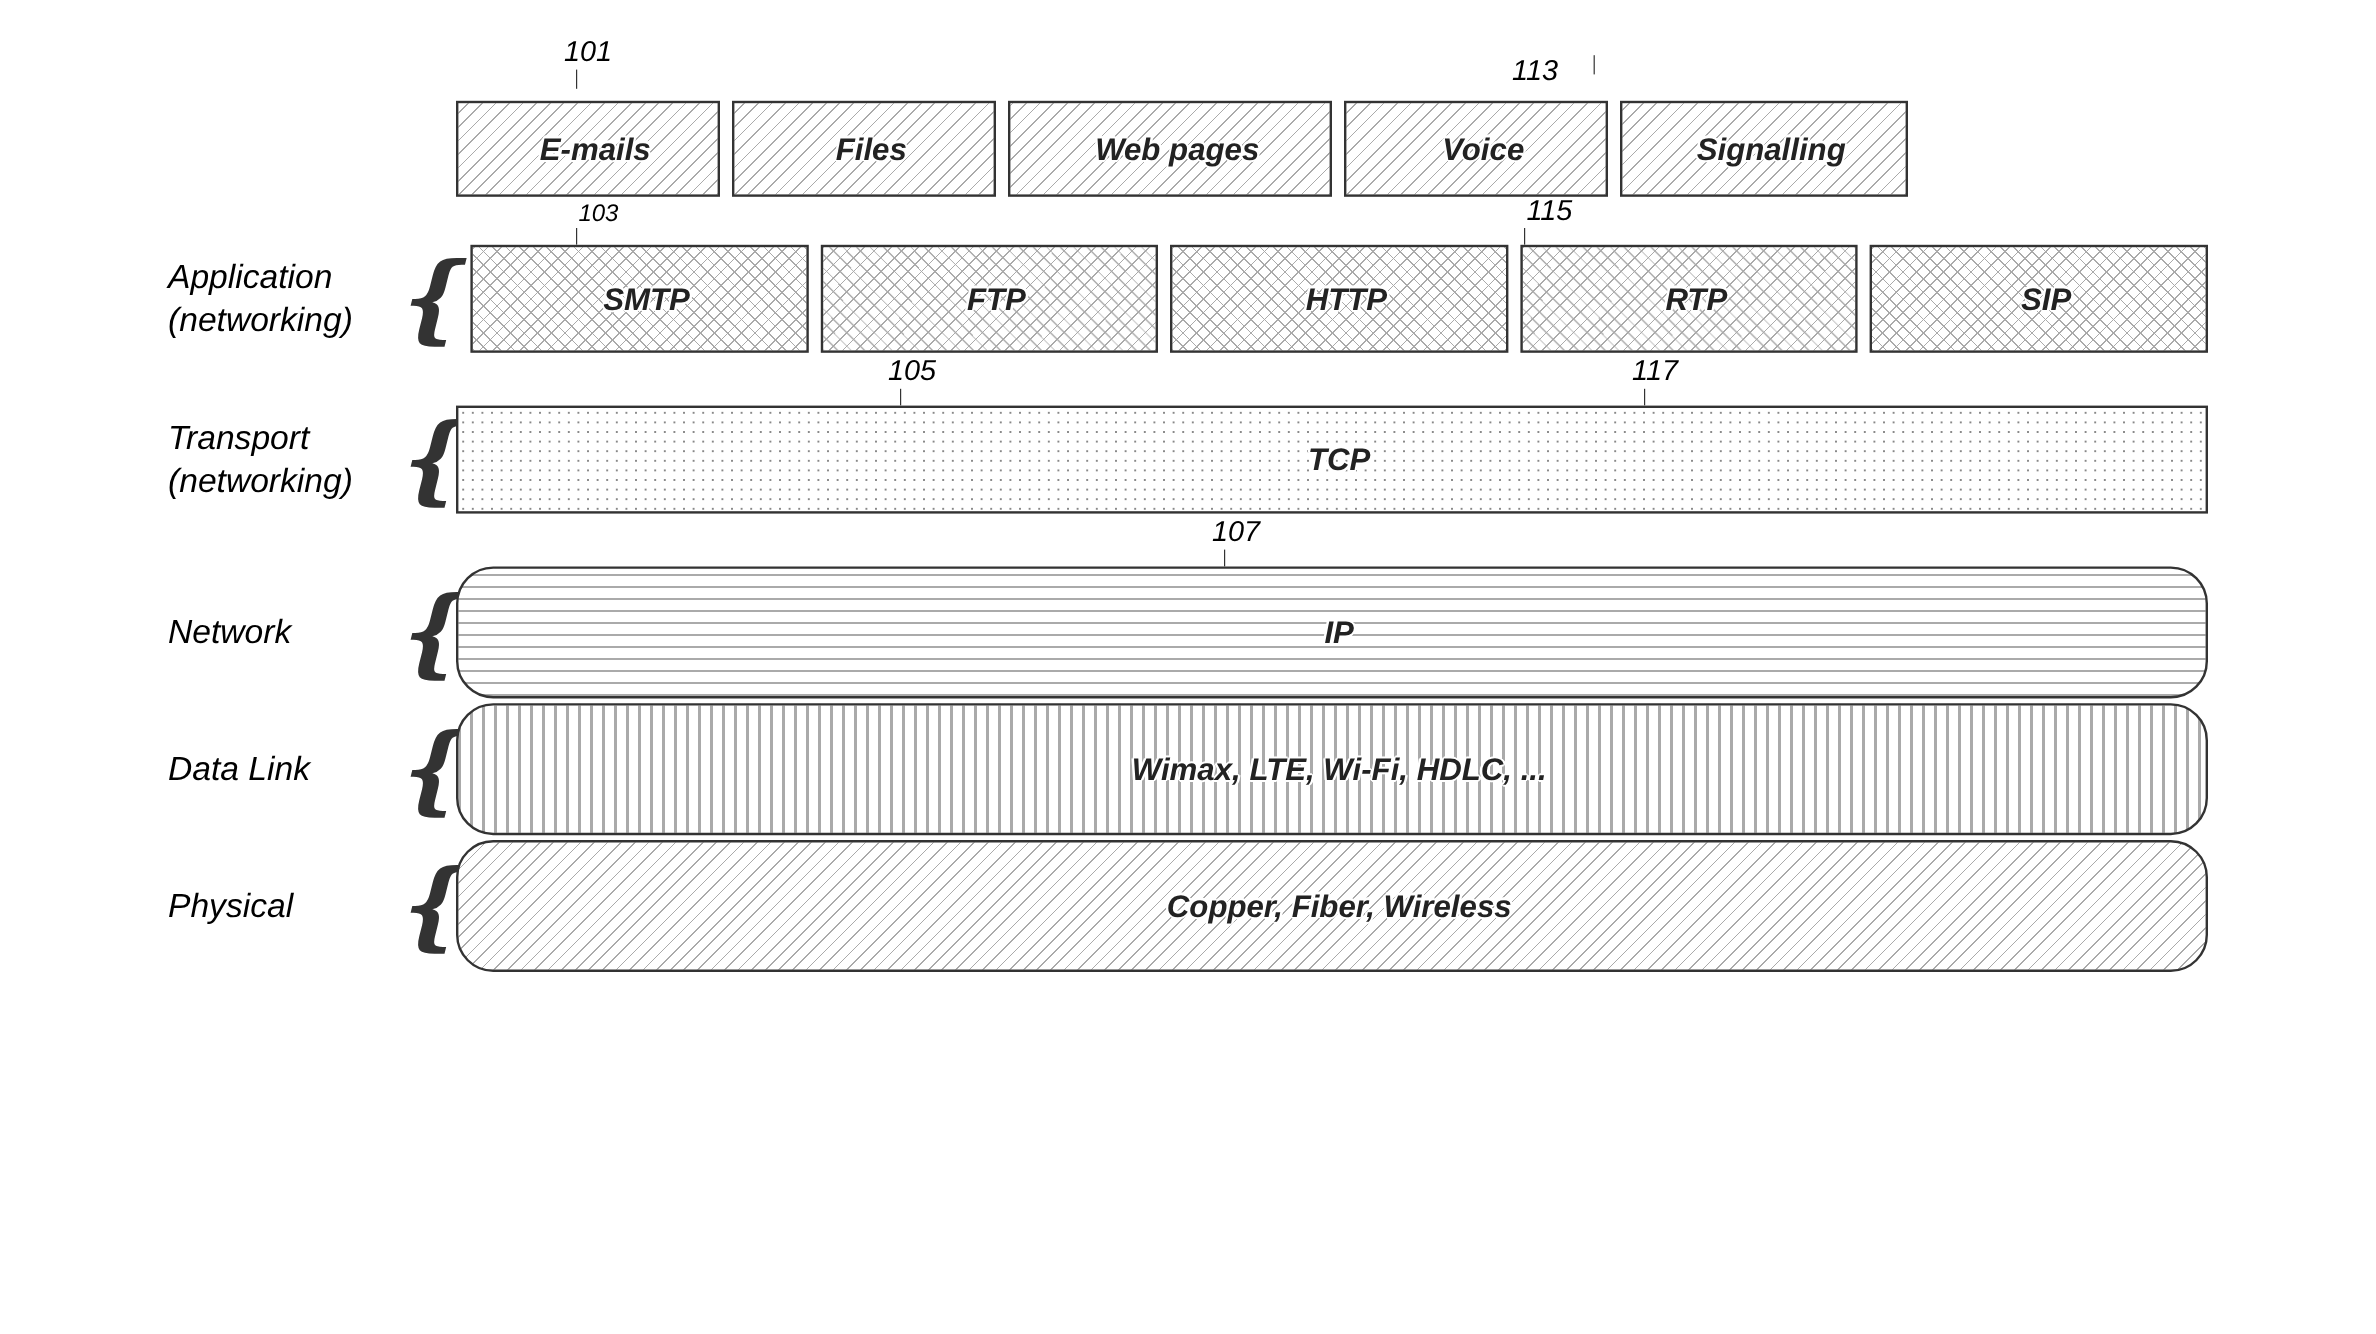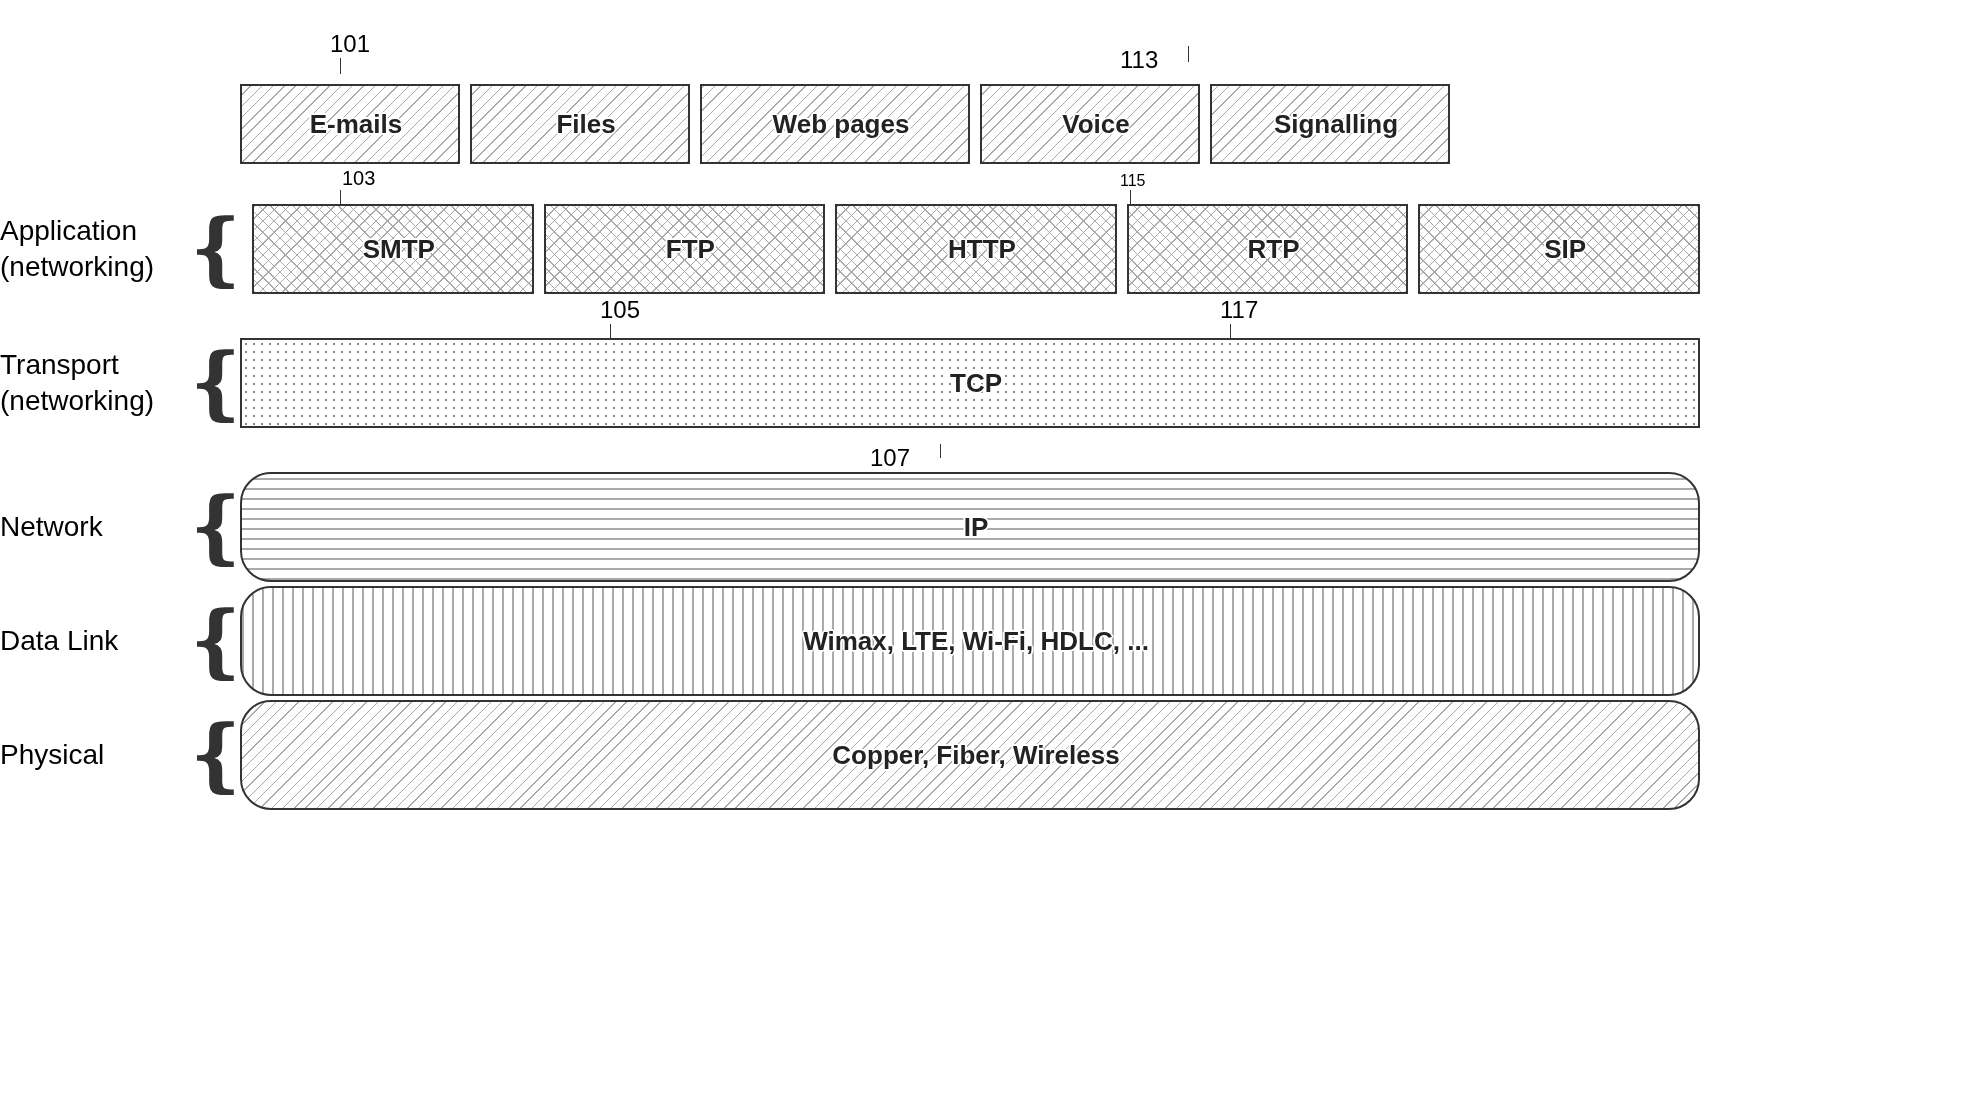--- a/index.html
+++ b/index.html
@@ -13,20 +13,22 @@
     }
 
     .diagram-container {
       position: absolute;
       top: 30px;
       left: 0;
       right: 0;
       bottom: 0;
       display: flex;
       flex-direction: column;
+      align-items: center;
+      font-style: italic;
     }
 
     
     .layer-row {
       display: flex;
       align-items: center;
       width: 1700px;
       margin-bottom: 8px;
     }
 
@@ -252,21 +254,21 @@
       <span class="box-label">Signalling</span>
     </div>
   </div>
 
   <div class="ref-section" style="height:40px; display:flex; align-items:flex-end; position:relative;">
     <div style="position:absolute; left: 310px; bottom:0; display:flex; flex-direction:column; align-items:flex-start;">
       <span style="font-size:20px; margin-left:32px;">103</span>
       <div style="width:1px; height:14px; background:#333; margin-left:30px;"></div>
     </div>
     <div style="position:absolute; left: 1100px; bottom:0; display:flex; flex-direction:column; align-items:flex-start;">
-      <span style="font-size:16px; margin-left:20px;">115</span>
+      <span style="font-size:24px; margin-left:32px;">115</span>
       <div style="width:1px; height:14px; background:#333; margin-left:30px;"></div>
     </div>
   </div>
 
   <div class="layer-row row-application">
     <div class="layer-label">
       <span>Application</span><br>
       <span>(networking)</span>
       <span class="brace" style="font-size:80px; right:-10px;">❴</span>
     </div>
@@ -307,21 +309,21 @@
       <span class="brace" style="font-size:80px; right:-10px;">❴</span>
     </div>
     <div class="layer-content">
       <div class="box hatch-dots" style="height:90px; flex: 2.5;">
         <span class="box-label">TCP</span>
       </div>
     </div>
   </div>
 
   <div class="ref-section" style="height:40px; display:flex; align-items:flex-end; position:relative;">
-    <div style="position:absolute; left: 850px; bottom:0; display:flex; align-items:flex-start;">
+    <div style="position:absolute; left: 850px; bottom:0; display:flex; flex-direction:column; align-items:flex-start;">
       <span style="font-size:24px; margin-left:20px;">107</span>
       <div style="width:1px; height:14px; background:#333; margin-left:30px;"></div>
     </div>
   </div>
 
   <div class="layer-row row-network">
     <div class="layer-label">
       <span>Network</span>
       <span class="brace" style="font-size:80px; right:-10px;">❴</span>
     </div>

